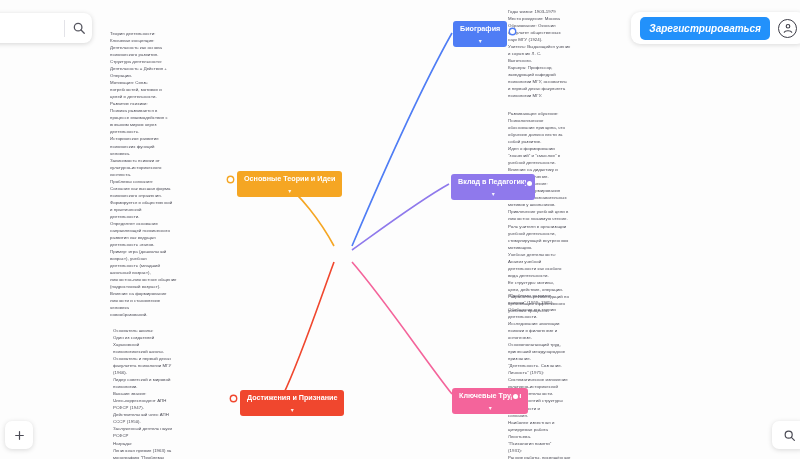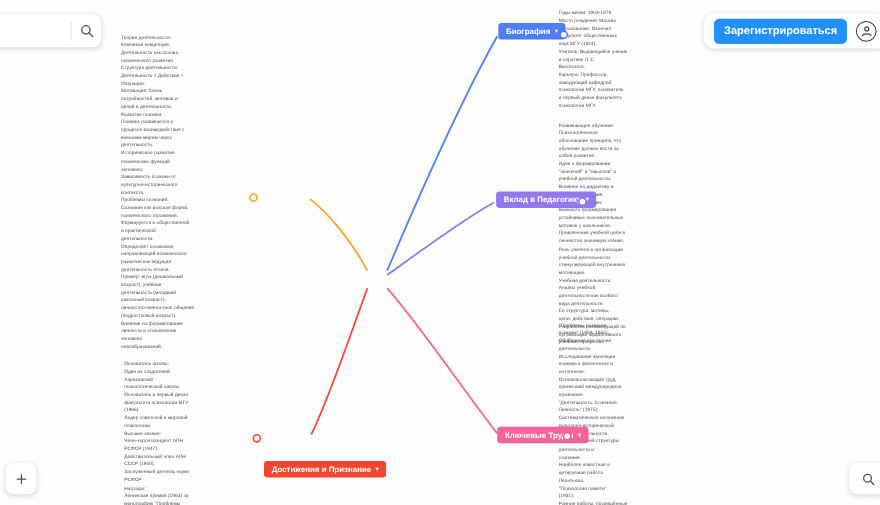--- a/index.html
+++ b/index.html
@@ -42,21 +42,21 @@
     border-radius: 9px;
     box-shadow: 0 1px 5px rgba(0,0,0,0.14);
     display: flex; align-items: center; gap: 8px;
     padding: 0 9px;
     z-index: 30;
   }
   .signup-btn {
     background: #2291fb; color: #fff;
     border: none; border-radius: 5px;
     font-family: inherit; font-size: 10px; font-weight: 700;
-    padding: 6px 9px; cursor: pointer; white-space: nowrap;
+    padding: 6px 9px; cursor: pointer; white-space: nowrap; font-style: italic;
   }
   .avatar-circle {
     width: 19px; height: 19px; border-radius: 50%;
     border: 1.4px solid #3c3c46;
     display: flex; align-items: center; justify-content: center;
     flex: none;
   }
 
   
   .zoom-btn {
@@ -91,26 +91,27 @@
   .pill {
     position: absolute;
     display: flex; align-items: center; gap: 4px;
     padding: 3px 7px;
     border-radius: 3px;
     color: #ffffff;
     font-size: 7.2px; font-weight: 700;
     white-space: nowrap;
     z-index: 20;
     cursor: pointer;
+    flex-direction: column;
   }
   .pill .caret { font-size: 6px; opacity: .9; }
   .pill-bio      { left: 453px; top: 21px;  background: #4f7df5; }
   .pill-theory   { left: 237px; top: 171px; background: #f5a623; }
   .pill-pedag    { left: 451px; top: 174px; background: #8f79ec; }
-  .pill-achiev   { left: 240px; top: 390px; background: #f0472e; margin-top: 29px; }
+  .pill-achiev   { left: 240px; top: 390px; background: #f0472e; }
   .pill-works    { left: 452px; top: 388px; background: #f4649b; }
 
   .conn-dot {
     position: absolute; width: 5px; height: 5px;
     border-radius: 50%; background: #ffffff;
     z-index: 21;
   }
 
   
   .txt {
@@ -178,20 +179,24 @@
     </svg>
   </div>
 
 
   <div class="pill pill-bio">
     <span>Биография</span>
     <span class="caret">▾</span>
   </div>
   <div class="conn-dot" style="left:510px; top:29px; box-shadow:0 0 0 1.4px #4f7df5;"></div>
 
+  <div class="pill pill-theory">
+    <span>Основные Теории и Идеи</span>
+    <span class="caret">▾</span>
+  </div>
   <div class="conn-dot" style="left:228px; top:177px; box-shadow:0 0 0 1.4px #f5a623;"></div>
 
   <div class="pill pill-pedag">
     <span>Вклад в Педагогику</span>
     <span class="caret">▾</span>
   </div>
   <div class="conn-dot" style="left:527px; top:181px; box-shadow:0 0 0 1.4px #8f79ec;"></div>
 
   <div class="pill pill-achiev">
     <span>Достижения и Признание</span>

